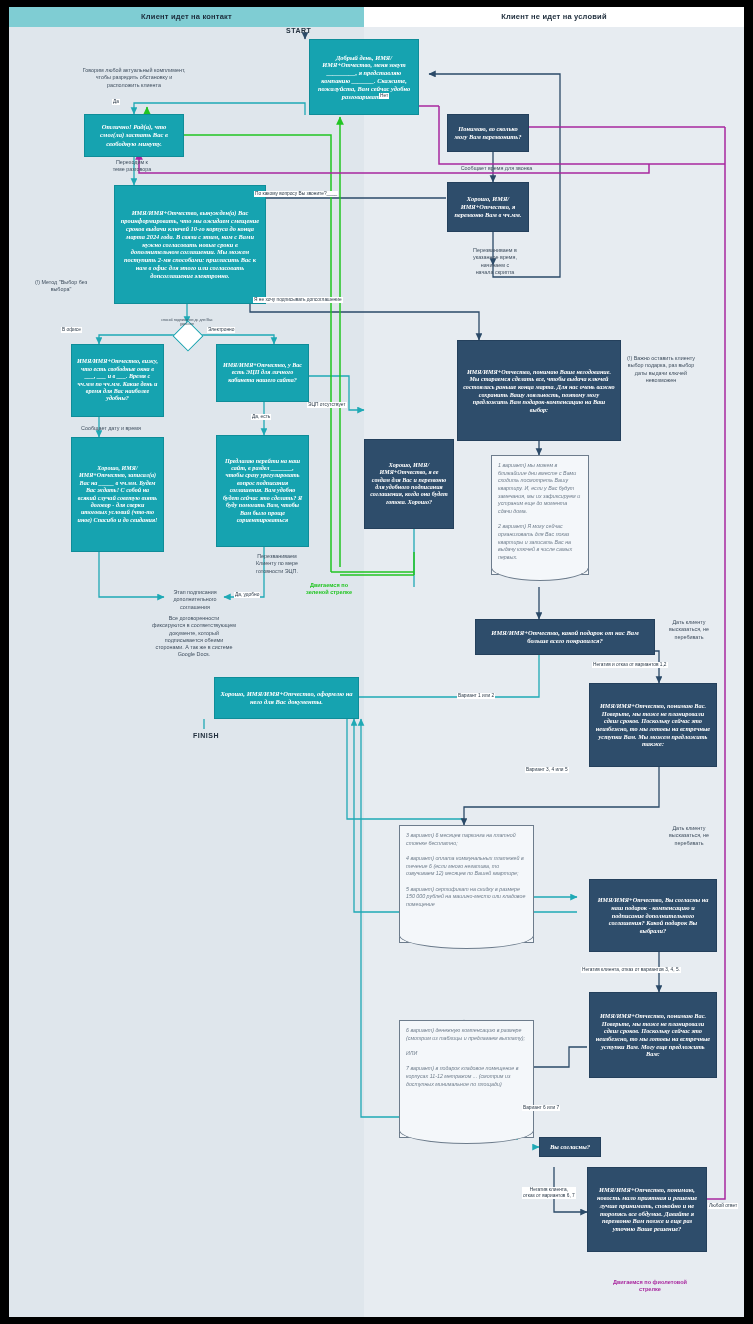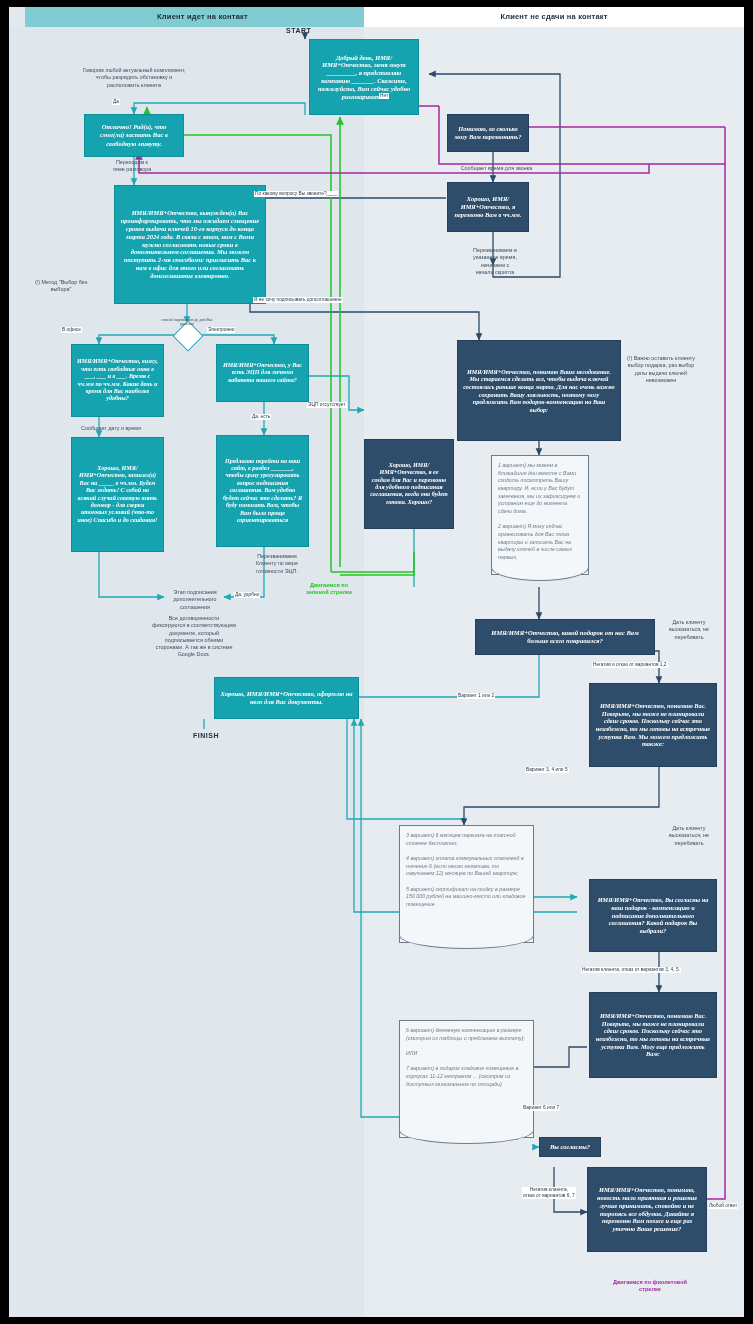--- a/index.html
+++ b/index.html
@@ -3,21 +3,21 @@
 <meta charset="utf-8">
 <style>
   html,body{margin:0;padding:0;background:#000;}
   body{font-family:"Liberation Sans",sans-serif;}
   #canvas{position:relative;width:753px;height:1324px;background:#000;overflow:hidden;}
   #page{position:absolute;left:9px;top:7px;width:735px;height:1310px;background:#e3e9ef;overflow:hidden;}
 
   
   .lane-hdr{position:absolute;top:0;height:20px;line-height:20px;text-align:center;
             font-size:7.5px;font-weight:bold;color:#1c2b3a;letter-spacing:.2px;}
-  #lane-left{left:16px;width:355px;background:#7fcdd3;}
+  #lane-left{left:0;width:355px;background:#7fcdd3;}
   #lane-right{left:355px;width:380px;background:#ffffff;}
   #lane-left-bg{position:absolute;left:0;top:20px;width:355px;height:1290px;background:#dfe6ec;}
   #lane-right-bg{position:absolute;left:355px;top:20px;width:380px;height:1290px;background:#e7ecf1;}
 
   
   .box{position:absolute;box-sizing:border-box;display:flex;align-items:center;
        justify-content:center;text-align:center;padding:4px 5px;
        font-family:"Liberation Serif",serif;font-style:italic;font-weight:bold;
        color:#ffffff;line-height:1.22;overflow:hidden;}
   .teal{background:#16a3b0;border:1px solid #0f8d99;}
@@ -52,21 +52,21 @@
 </head>
 <body>
 
 <div id="canvas">
  <div id="page">
 
   <div id="lane-left-bg"></div>
   <div id="lane-right-bg"></div>
 
   <div class="lane-hdr" id="lane-left">Клиент идет на контакт</div>
-  <div class="lane-hdr" id="lane-right">Клиент не сдачи на контакт</div>
+  <div class="lane-hdr" id="lane-right">Клиент не идет на условий</div>
 
   <svg id="wires" viewBox="0 0 735 1310">
     <defs>
       <marker id="aT" markerWidth="7" markerHeight="7" refX="5.2" refY="2.6" orient="auto">
         <path d="M0,0 L5.6,2.6 L0,5.2 z" fill="#1fa9b5"></path>
           </marker>
       <marker id="aN" markerWidth="7" markerHeight="7" refX="5.2" refY="2.6" orient="auto">
         <path d="M0,0 L5.6,2.6 L0,5.2 z" fill="#2b4a68"></path>
           </marker>
       <marker id="aG" markerWidth="7" markerHeight="7" refX="5.2" refY="2.6" orient="auto">

